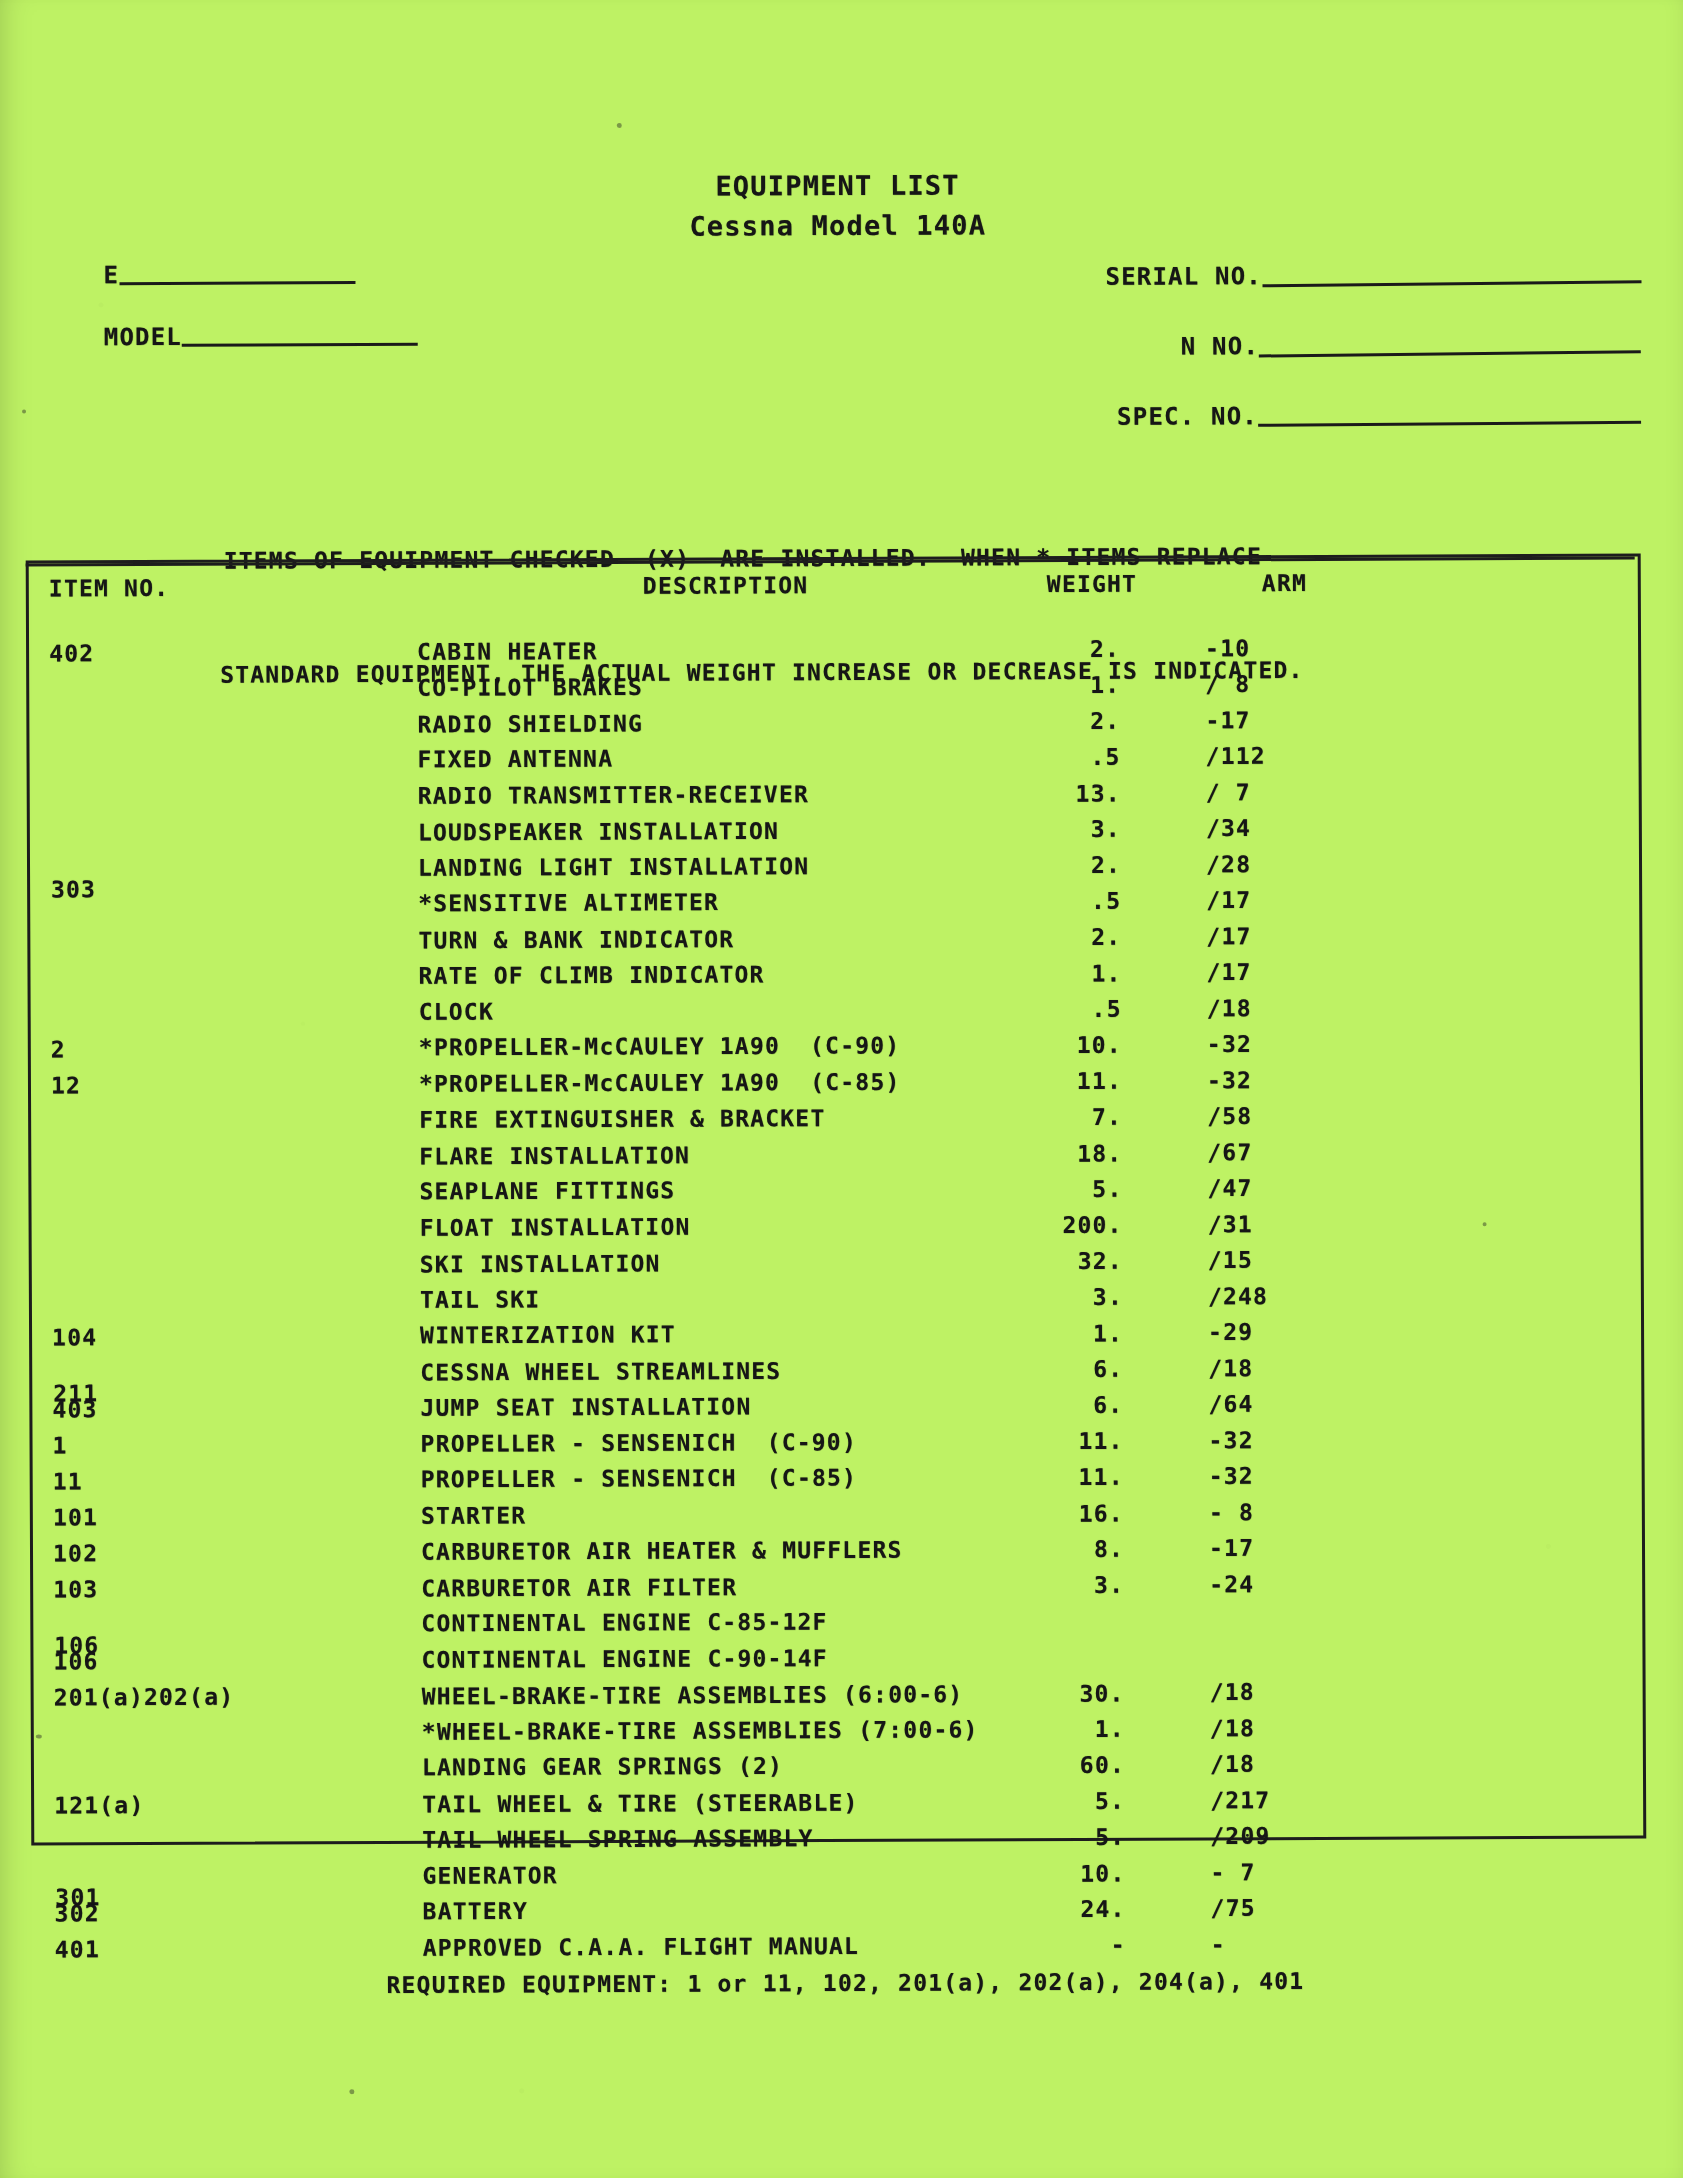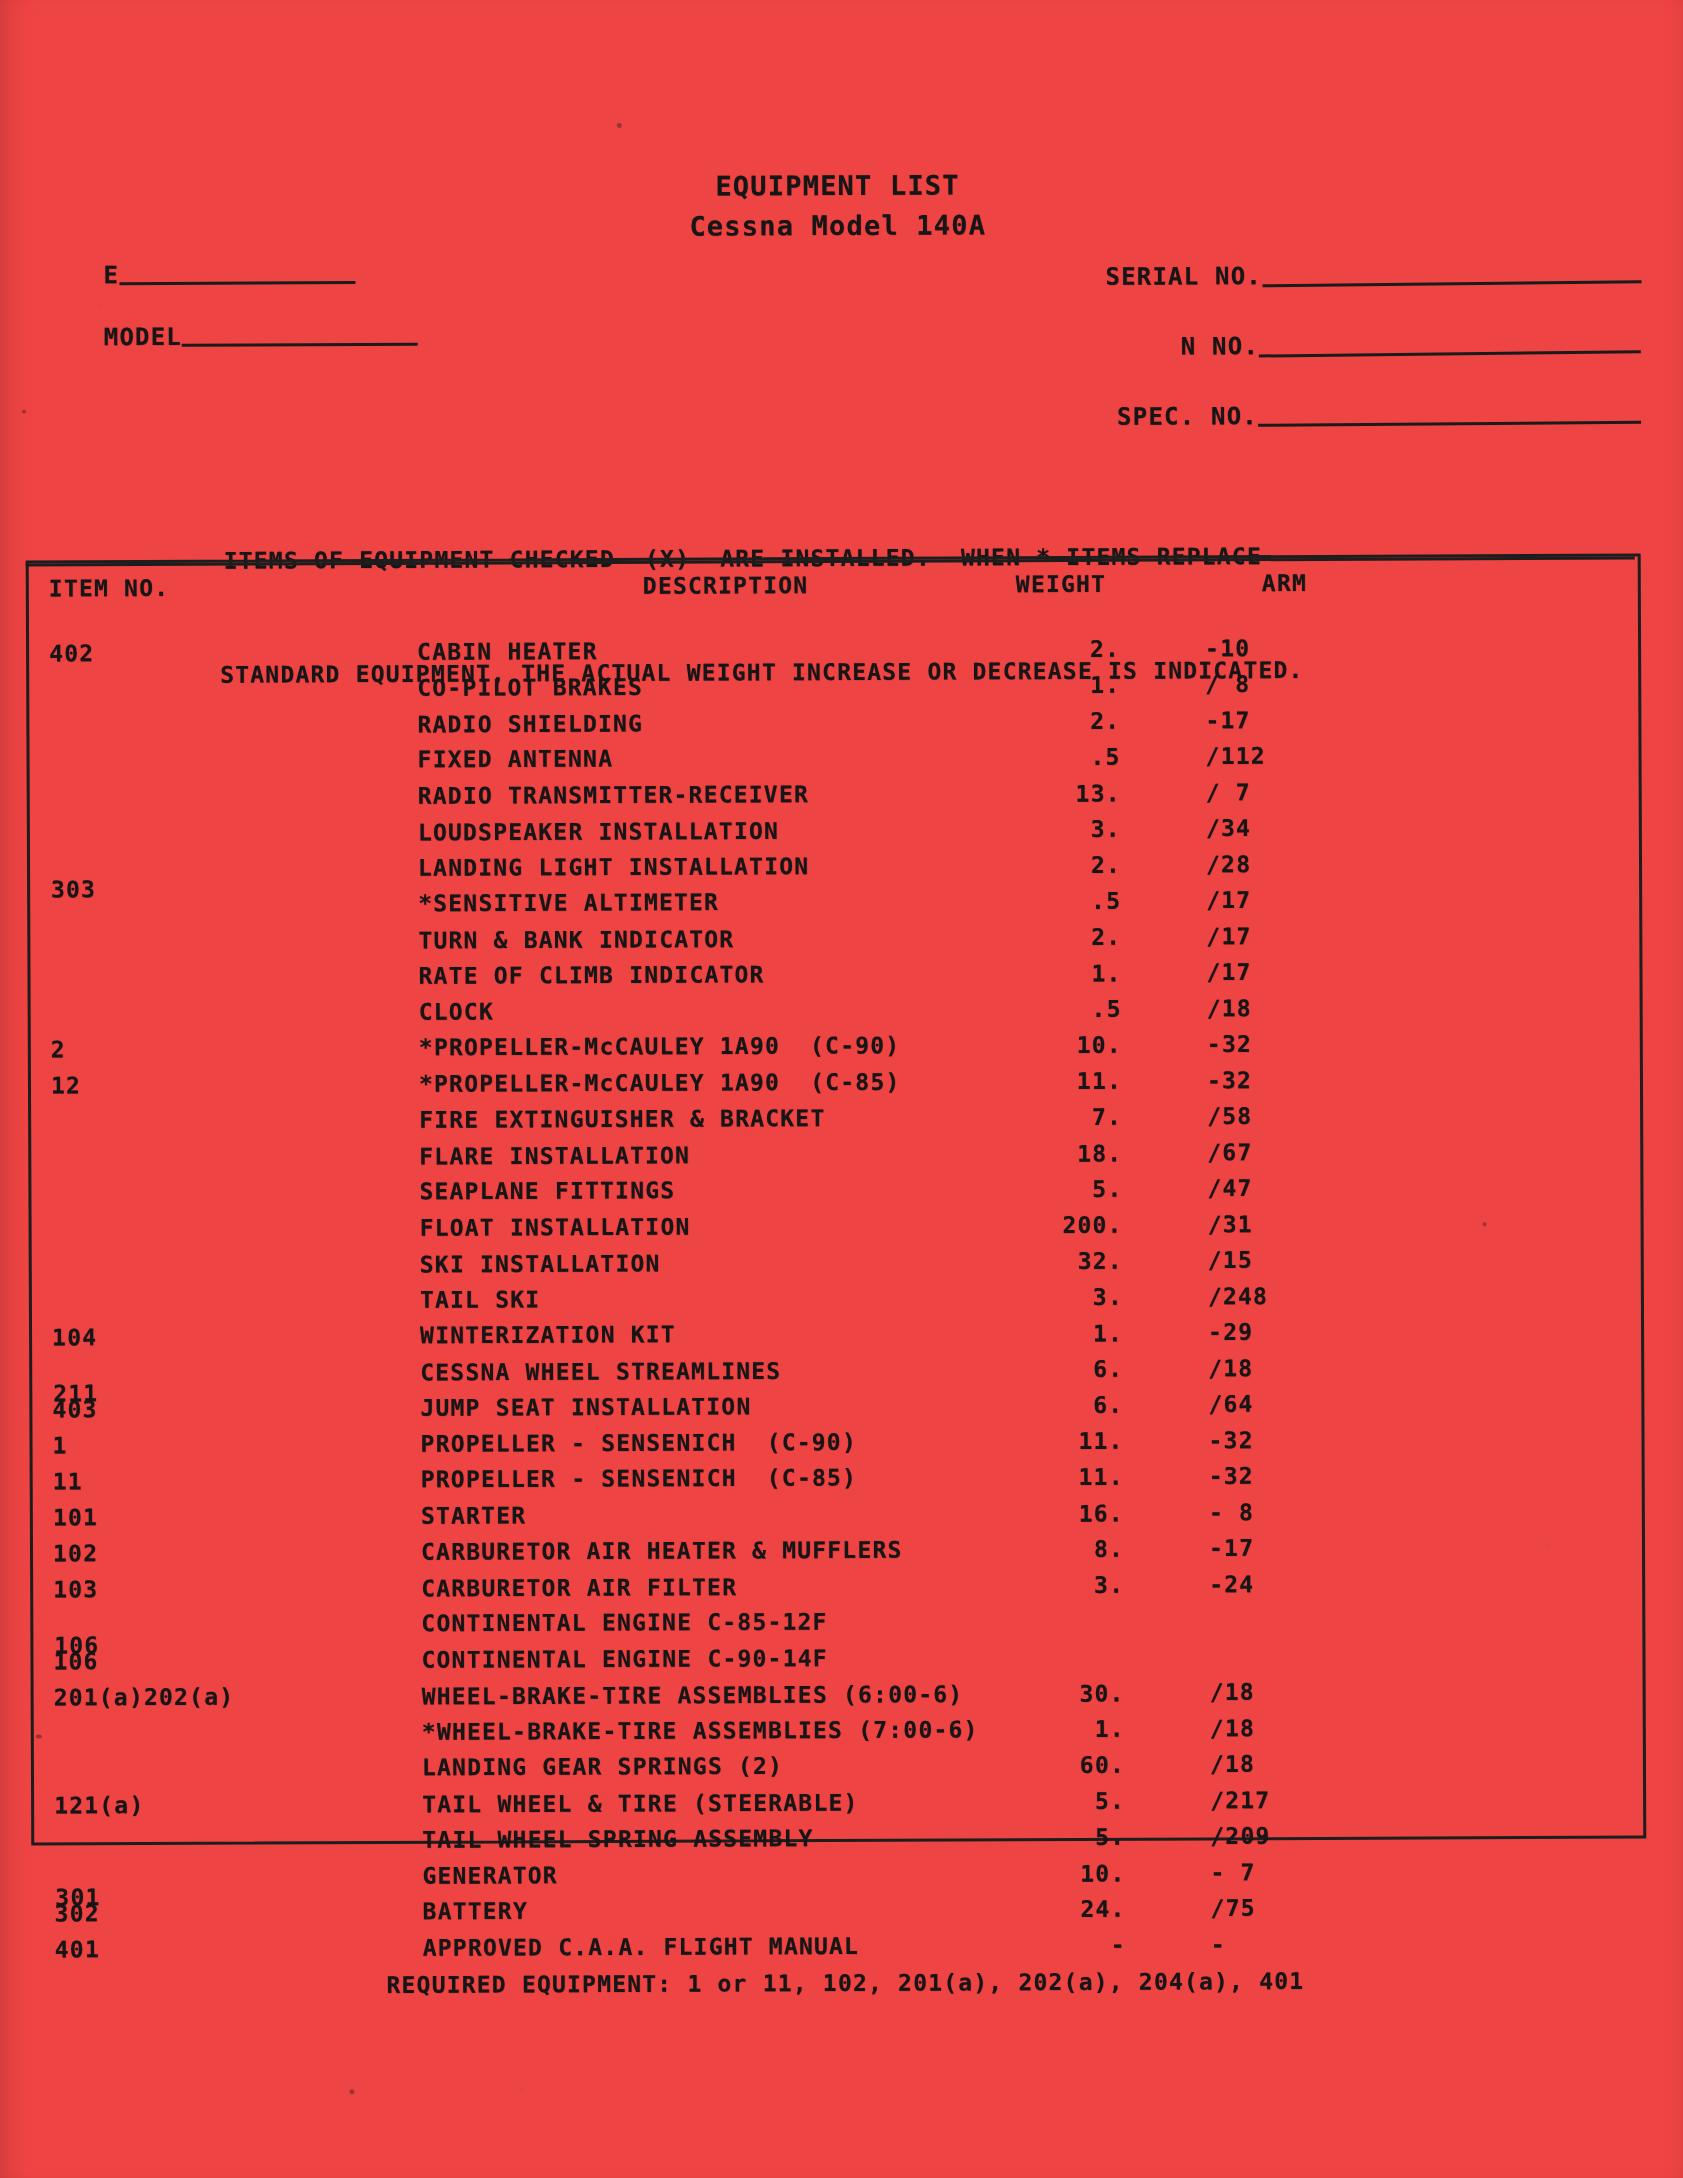--- a/index.html
+++ b/index.html
@@ -14,21 +14,21 @@
     font-family: "DejaVu Sans Mono", "Liberation Mono", monospace;
     color: #141414;
     position: relative;
     overflow: hidden;
   }
 
   
   .page {
     position: absolute;
     inset: 0;
-    background: #ef4444;
+    background: #bef264;
   }
   .scan-noise {
     position: absolute;
     inset: 0;
     pointer-events: none;
     opacity: .45;
     background:
       radial-gradient(circle at 6% 14%, rgba(0,0,0,.045) 0 2px, transparent 3px),
       radial-gradient(circle at 92% 71%, rgba(0,0,0,.04) 0 2px, transparent 3px),
       radial-gradient(circle at 31% 96%, rgba(0,0,0,.05) 0 2px, transparent 3px),
@@ -130,21 +130,21 @@
     position: absolute;
     left: 51px;
     top: 572px;
     width: 1406px;
     height: 34px;
     font-size: 23px;
   }
   .th { position: absolute; top: 0; white-space: pre; }
   .th-item  { left: 0px; }
   .th-desc  { left: 594px; }
-  .th-wt    { left: 967px; text-align: right; }
+  .th-wt    { left: 998px; text-align: right; }
   .th-arm   { left: 1213px; }
 
   .table-box {
     position: absolute;
     left: 28px;
     top: 557px;
     width: 1609px;
     height: 1279px;
     border: 3px solid #1d1d1d;
   }

